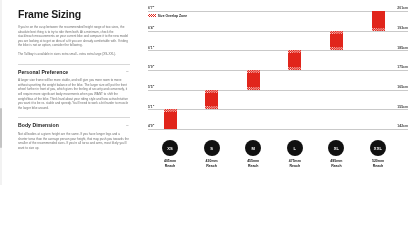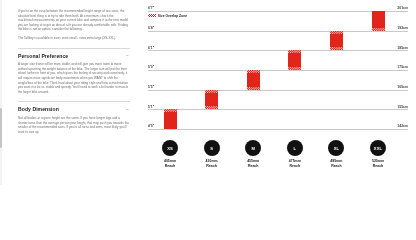--- a/index.html
+++ b/index.html
@@ -131,20 +131,21 @@
 <body>
 
 <div id="page">
 
   <div id="scroll-rail">
     <div id="scroll-thumb"></div>
   </div>
 
   <div id="left-col">
 
+    <div class="page-title">Frame Sizing</div>
 
     <div class="body-copy">If you're on the cusp between the recommended height range of two sizes, the absolute best thing is to try to ride them both. At a minimum, check the stack/reach measurements on your current bike and compare it to the new model you are looking at to get an idea of a fit you are already comfortable with. If riding the bike is not an option, consider the following.</div>
     <div class="body-copy">The Tallboy is available in sizes extra small - extra extra large (XS-XXL).</div>
 
     <div class="accordion">
       <div class="accordion-head">
         <span class="accordion-title">Personal Preference</span>
         <span class="accordion-toggle">−</span>
       </div>
       <div class="body-copy">A larger size frame will be more stable, and will give you more room to move without upsetting the weight balance of the bike. The larger size will put the front wheel further in front of you, which gives the feeling of security and conversely, it will require more significant body movements when you WANT to shift the weight/bias of the bike. Think hard about your riding style and how active/intuitive you want it to be vs. stable and speedy. You'll need to work a bit harder to muscle the larger bike around.</div>

